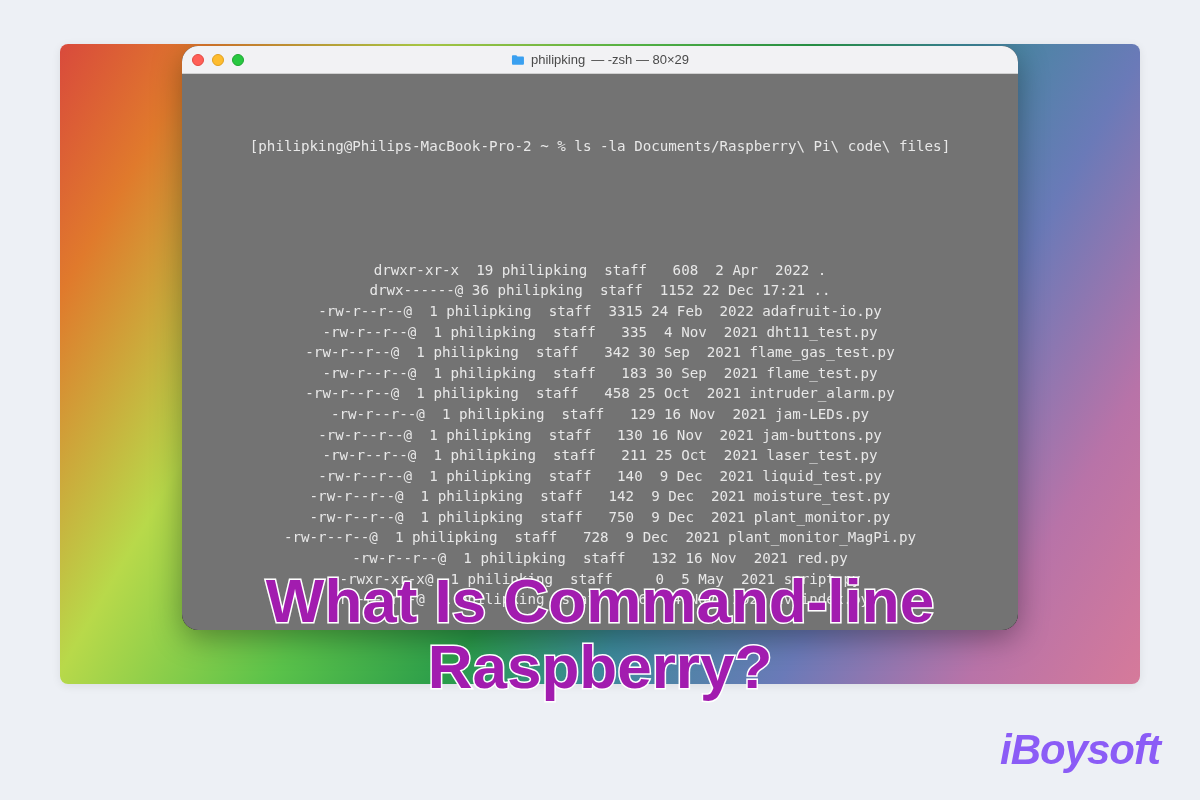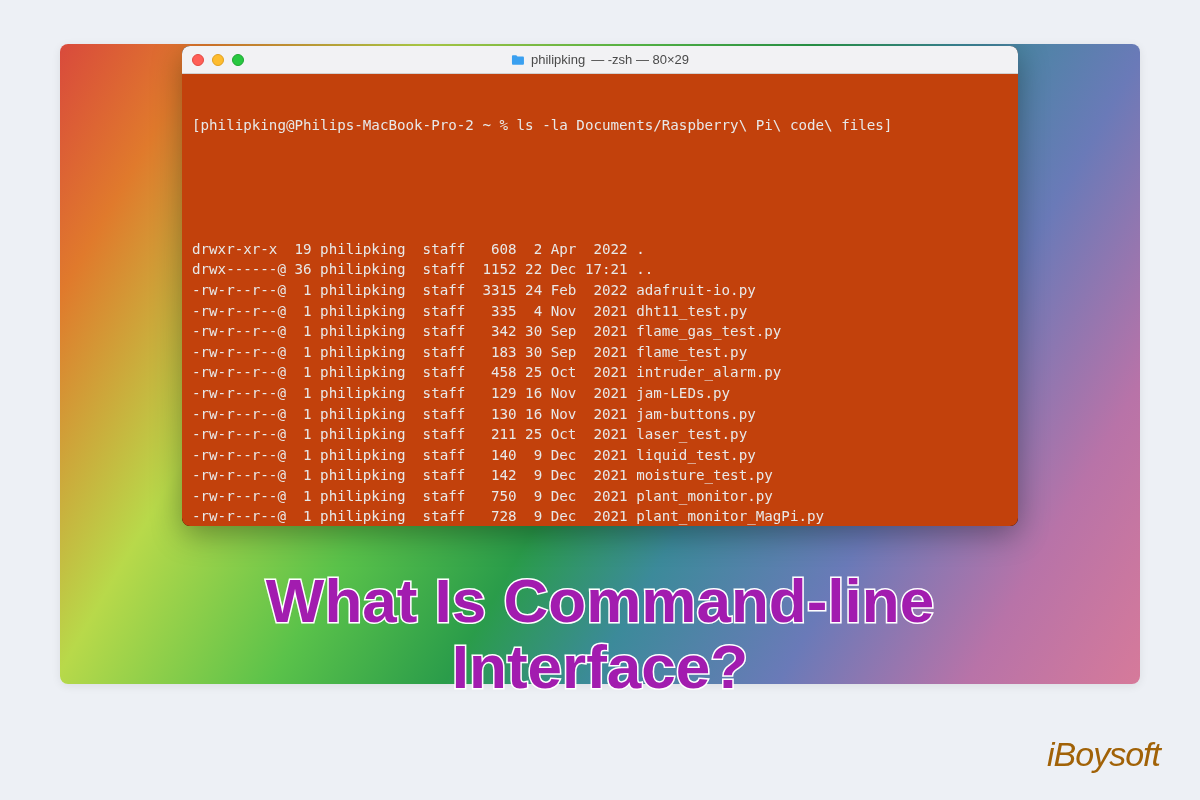--- a/index.html
+++ b/index.html
@@ -20,22 +20,22 @@
     border-radius: 8px;
     overflow: hidden;
     background: linear-gradient(120deg, #d94a3c 0%, #e07a2c 10%, #b8d94a 25%, #5ac24a 40%, #2a9c4a 52%, #3c8a9a 62%, #6a7ab8 75%, #b873a8 88%, #d67a9a 100%);
     box-shadow: 0 2px 10px rgba(0,0,0,0.08);
   }
   .terminal-window {
     position: absolute;
     left: 122px;
     top: 2px;
     width: 836px;
-    height: 480px;
-    border-radius: 8px;
+    height: 584px;
+    border-radius: 16px;
     overflow: hidden;
     box-shadow: 0 8px 30px rgba(0,0,0,0.35);
     background: #000;
   }
   .titlebar {
     height: 28px;
     background: #f2f2f4;
     display: flex;
     align-items: center;
     padding: 0 10px;
@@ -59,28 +59,29 @@
     align-items: center;
     gap: 6px;
     font-size: 13px;
     color: #4a4a4a;
     font-weight: 500;
   }
   .folder-icon {
     width: 14px; height: 12px;
   }
   .term-body {
-    background: #c2410c;
+    background: #737373;
     color: #e8e8e8;
     font-family: "Menlo", "Monaco", monospace;
     font-size: 14.2px;
     line-height: 1.45;
-    padding: 0 10px 10px 10px;
+    padding: 21px 10px 10px 10px;
     white-space: pre;
     letter-spacing: 0;
+    text-align: center;
   }
   .term-body .prompt-line { display:block; }
   .big-caption {
     position: absolute;
     left: 50%;
     transform: translateX(-50%);
     top: 568px;
     text-align: center;
     font-family: "Arial Rounded MT Bold", "Helvetica Rounded", Arial, sans-serif;
     font-weight: 800;
@@ -90,24 +91,24 @@
     -webkit-text-stroke: 3px #fff;
     paint-order: stroke fill;
     white-space: nowrap;
   }
   .big-caption .line2 { display:block; }
   .brand {
     position: absolute;
     right: 40px;
     bottom: 26px;
     font-family: Arial, sans-serif;
-    font-weight: 400;
+    font-weight: 700;
     font-style: italic;
-    font-size: 34px;
-    color: #a16207;
+    font-size: 42px;
+    color: #8b5cf6;
     letter-spacing: -1px;
   }
 </style>
 </head>
 <body>
 
 <div class="card">
   <div class="terminal-window">
     <div class="titlebar">
       <div class="traffic">
@@ -126,18 +127,18 @@
     <div class="term-body">
       <span class="prompt-line">[philipking@Philips-MacBook-Pro-2 ~ % ls -la Documents/Raspberry\ Pi\ code\ files]</span>
       <span class="prompt-line"> </span>
       <div id="listing"><span class="prompt-line">drwxr-xr-x  19 philipking  staff   608  2 Apr  2022 .</span><span class="prompt-line">drwx------@ 36 philipking  staff  1152 22 Dec 17:21 ..</span><span class="prompt-line">-rw-r--r--@  1 philipking  staff  3315 24 Feb  2022 adafruit-io.py</span><span class="prompt-line">-rw-r--r--@  1 philipking  staff   335  4 Nov  2021 dht11_test.py</span><span class="prompt-line">-rw-r--r--@  1 philipking  staff   342 30 Sep  2021 flame_gas_test.py</span><span class="prompt-line">-rw-r--r--@  1 philipking  staff   183 30 Sep  2021 flame_test.py</span><span class="prompt-line">-rw-r--r--@  1 philipking  staff   458 25 Oct  2021 intruder_alarm.py</span><span class="prompt-line">-rw-r--r--@  1 philipking  staff   129 16 Nov  2021 jam-LEDs.py</span><span class="prompt-line">-rw-r--r--@  1 philipking  staff   130 16 Nov  2021 jam-buttons.py</span><span class="prompt-line">-rw-r--r--@  1 philipking  staff   211 25 Oct  2021 laser_test.py</span><span class="prompt-line">-rw-r--r--@  1 philipking  staff   140  9 Dec  2021 liquid_test.py</span><span class="prompt-line">-rw-r--r--@  1 philipking  staff   142  9 Dec  2021 moisture_test.py</span><span class="prompt-line">-rw-r--r--@  1 philipking  staff   750  9 Dec  2021 plant_monitor.py</span><span class="prompt-line">-rw-r--r--@  1 philipking  staff   728  9 Dec  2021 plant_monitor_MagPi.py</span><span class="prompt-line">-rw-r--r--@  1 philipking  staff   132 16 Nov  2021 red.py</span><span class="prompt-line">-rwxr-xr-x@  1 philipking  staff     0  5 May  2021 script.py</span><span class="prompt-line">-rw-r--r--@  1 philipking  staff   867  4 Nov  2021 uv_index.py</span></div>
     </div>
   </div>
 </div>
 
 <div class="big-caption">
   <span>What Is Command-line</span>
-  <span class="line2">Interface?</span>
+  <span class="line2">Raspberry?</span>
 </div>
 
 <div class="brand">
   <span>iBoysoft</span>
 </div>
 
 </body></html>

